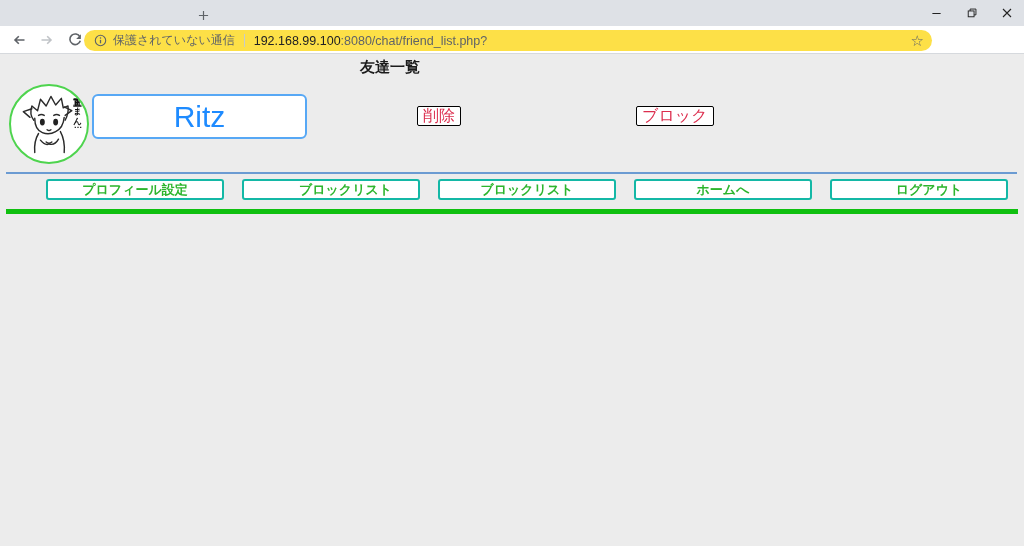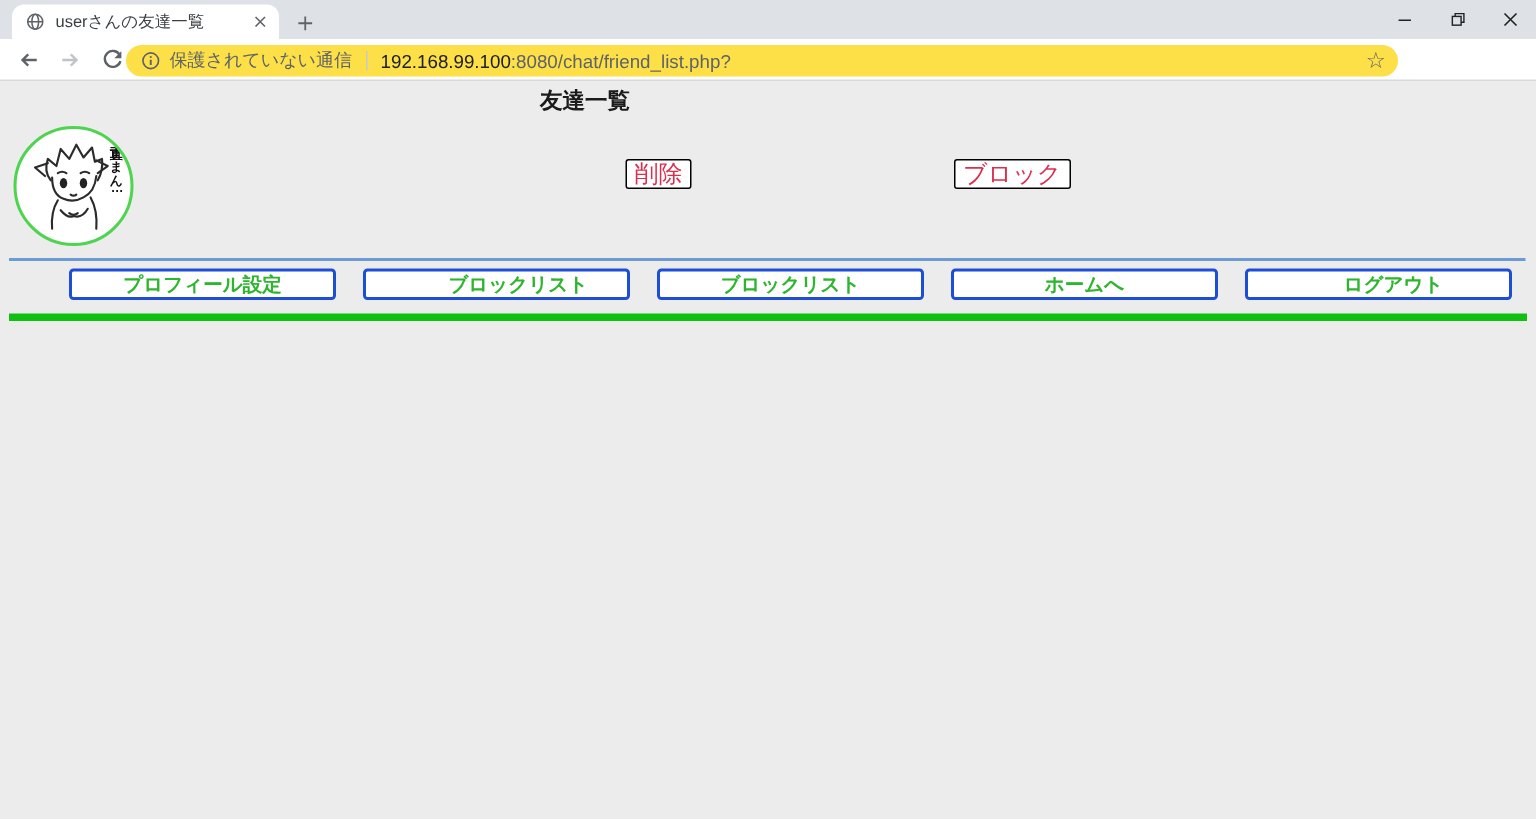--- a/index.html
+++ b/index.html
@@ -44,45 +44,30 @@
               border:2px solid #57a8f5; border-radius:6px; display:flex; align-items:center; justify-content:center; }
   .name-text { font-size:30px; color:#1e8bff; }
   .mini-btn { position:absolute; top:52px; height:20px; background:#ffffff; border:1px solid #000000;
               border-radius:2px; color:#dc2e4e; font-size:16px; display:flex; align-items:center;
               justify-content:center; padding:0 5px; }
   .btn-delete { left:417px; }
   .btn-block  { left:636px; }
   .hr-blue  { position:absolute; left:6px; top:118px; width:1011px; height:2px; background:#6b9bd2; }
   .hr-green { position:absolute; left:6px; top:155px; width:1012px; height:5px; background:#10c010; }
   .nav-btn { position:absolute; top:125px; width:178px; height:21px; background:#ffffff;
-             border:2px solid #1d4ed8; border-radius:3px; color:#2db52d; font-size:13px; font-weight:bold;
+             border:2px solid #14b8a6; border-radius:3px; color:#2db52d; font-size:13px; font-weight:bold;
              display:flex; align-items:center; justify-content:center; }
   .nav-1 { left:46px; } .nav-2 { left:242px;padding-left:29px; } .nav-3 { left:438px; } .nav-4 { left:634px; } .nav-5 { left:830px;padding-left:20px; }
 
   svg { display:block; }
 </style>
 </head>
 <body>
 
 <div class="tabstrip">
-  <div class="tab">
-    <span>
-      <svg width="13" height="13" viewBox="0 0 14 14">
-        <circle cx="7" cy="7" r="5.4" fill="none" stroke="#5f6368" stroke-width="1.1"></circle>
-        <ellipse cx="7" cy="7" rx="2.4" ry="5.4" fill="none" stroke="#5f6368" stroke-width="1.1"></ellipse>
-        <line x1="1.6" y1="7" x2="12.4" y2="7" stroke="#5f6368" stroke-width="1.1"></line>
-      </svg>
-    </span>
-    <span class="tab-title">userさんの友達一覧</span>
-    <span class="tab-close">
-      <svg width="9" height="9" viewBox="0 0 10 10">
-        <path d="M1.5 1.5 L8.5 8.5 M8.5 1.5 L1.5 8.5" stroke="#5f6368" stroke-width="1.2"></path>
-      </svg>
-    </span>
-  </div>
   <div class="newtab">
     <svg width="11" height="11" viewBox="0 0 12 12">
       <path d="M6 1 V11 M1 6 H11" stroke="#5f6368" stroke-width="1.3"></path>
     </svg>
   </div>
   <div class="win-controls">
     <div class="win-btn">
       <svg width="11" height="11" viewBox="0 0 12 12">
           <path d="M1.5 6 H10.5" stroke="#222" stroke-width="1.1"></path>
         </svg>
@@ -169,20 +154,23 @@
         <path d="M29 50 Q24 58 25 70 M52 48 Q57 57 56 70"></path>
         <path d="M31 57 Q36 63 40 61 Q46 63 50 56"></path>
         <path d="M37 59 q3 2.5 6 0"></path>
       </g>
       <ellipse cx="33" cy="38" rx="2.6" ry="3.6" fill="#222"></ellipse>
       <ellipse cx="47" cy="38" rx="2.6" ry="3.6" fill="#222"></ellipse>
     </svg>
     <div class="avatar-caption">正直すまん…</div>
   </div>
 
+  <div class="name-box">
+    <span class="name-text">Ritz</span>
+  </div>
 
   <button class="mini-btn btn-delete">削除</button>
   <button class="mini-btn btn-block">ブロック</button>
 
   <div class="hr-blue"></div>
 
   <button class="nav-btn nav-1">プロフィール設定</button>
   <button class="nav-btn nav-2">ブロックリスト</button>
   <button class="nav-btn nav-3">ブロックリスト</button>
   <button class="nav-btn nav-4">ホームへ</button>

